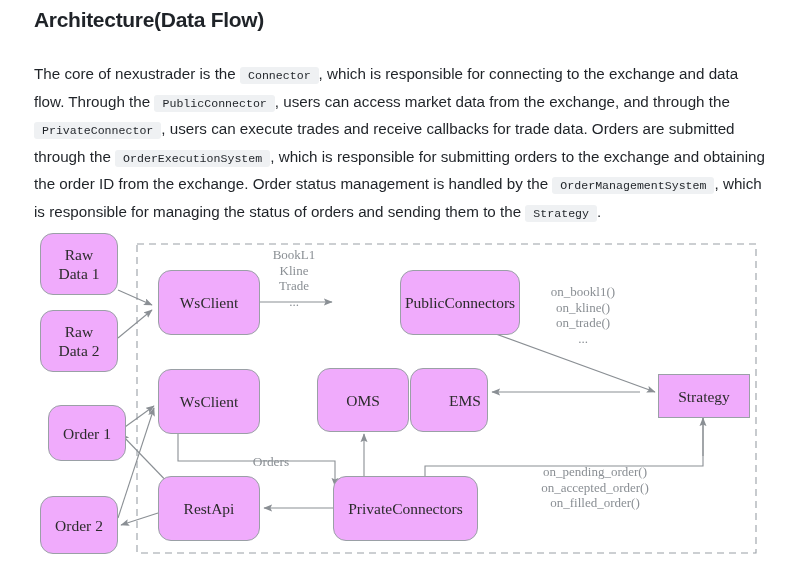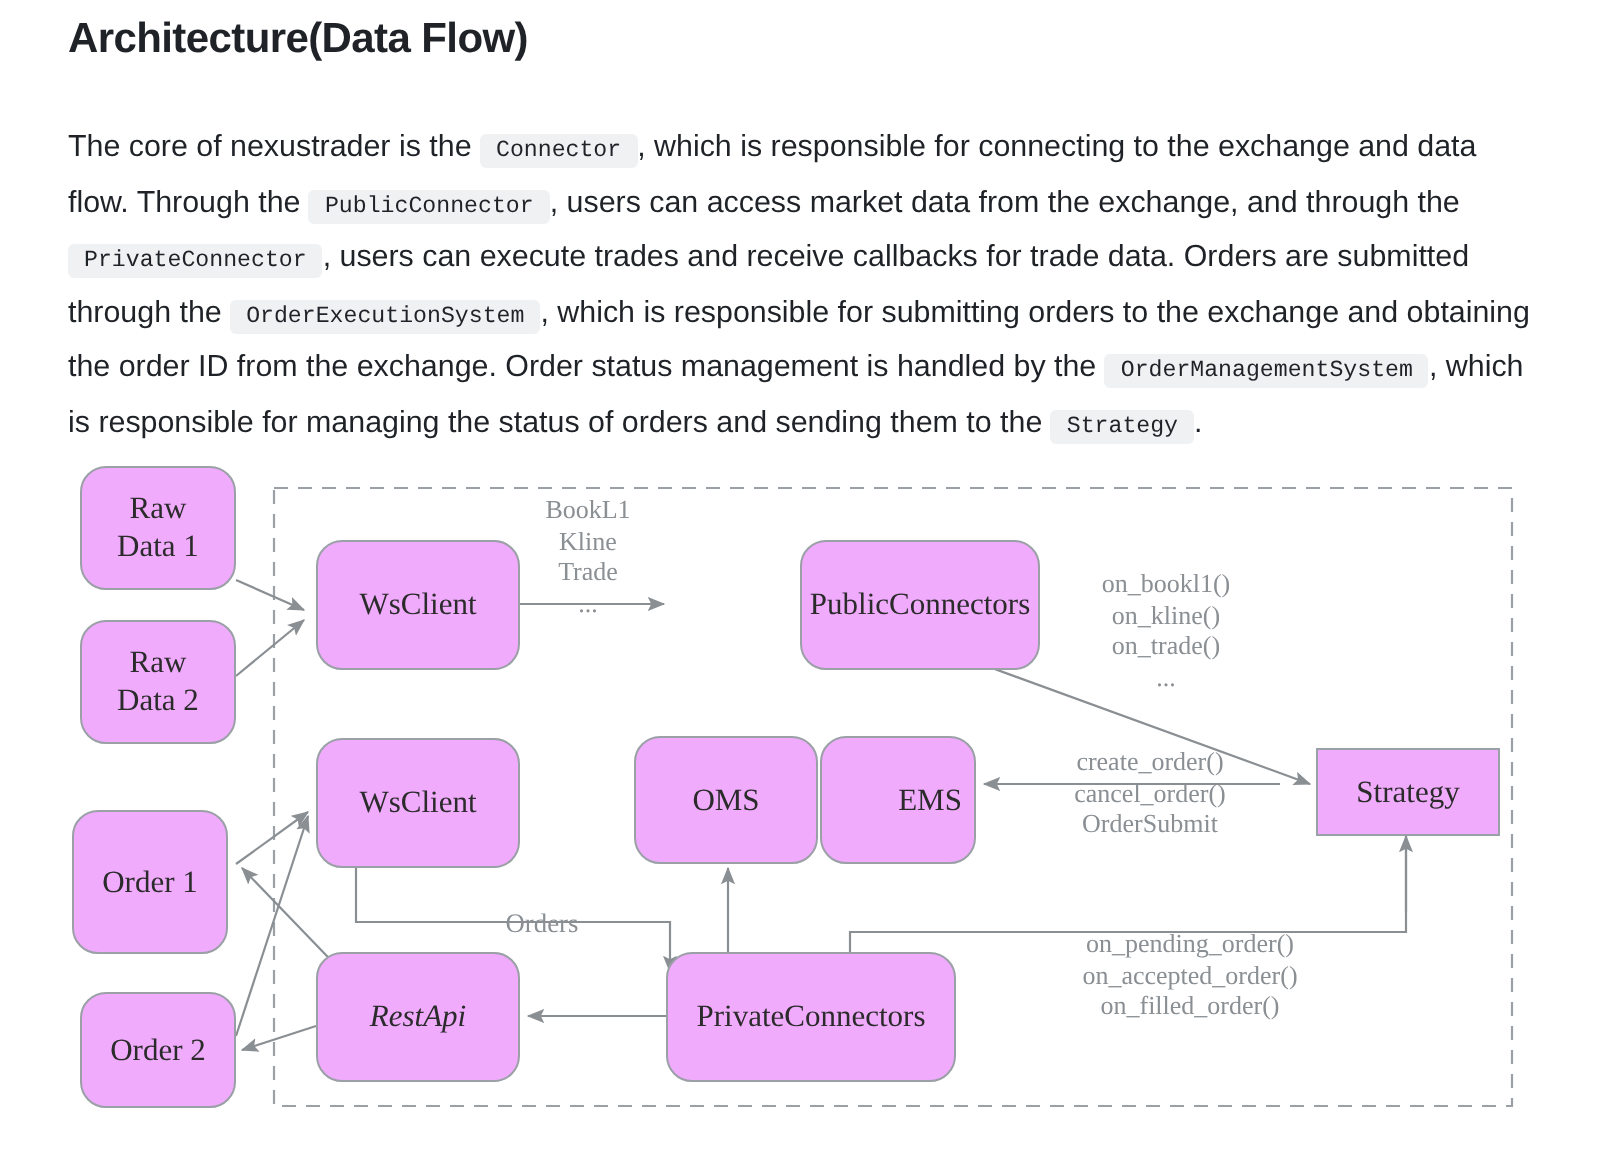--- a/index.html
+++ b/index.html
@@ -159,37 +159,37 @@
     <div class="node" style="left:40px; top:15px; width:78px; height:62px;">
       <span style="white-space:pre-line">Raw
 Data 1</span>
     </div>
 
     <div class="node" style="left:40px; top:92px; width:78px; height:62px;">
       <span style="white-space:pre-line">Raw
 Data 2</span>
     </div>
 
-    <div class="node" style="left:36px; top:187px; width:78px; height:72px;align-items:center;">
+    <div class="node" style="left:48px; top:187px; width:78px; height:56px;align-items:center;">
       <span>Order 1</span>
     </div>
 
     <div class="node" style="left:40px; top:278px; width:78px; height:58px;">
       <span>Order 2</span>
     </div>
 
     <div class="node" style="left:158px; top:52px; width:102px; height:65px;">
       <span>WsClient</span>
     </div>
 
     <div class="node" style="left:158px; top:151px; width:102px; height:65px;">
       <span>WsClient</span>
     </div>
 
-    <div class="node" style="left:158px; top:258px; width:102px; height:65px;font-style:italic;">
+    <div class="node" style="left:158px; top:258px; width:102px; height:65px;">
       <span>RestApi</span>
     </div>
 
     <div class="node" style="left:352px; top:52px; width:120px; height:65px;margin-left:48px;">
       <span>PublicConnectors</span>
     </div>
 
     <div class="node" style="left:333px; top:258px; width:145px; height:65px;">
       <span>PrivateConnectors</span>
     </div>
@@ -209,23 +209,20 @@
     <div class="edge-label" style="left: 258px; top: 29px; width: 72px; white-space: pre-line;">BookL1
 Kline
 Trade
 ...</div>
 
     <div class="edge-label" style="left: 518px; top: 66px; width: 130px; white-space: pre-line;">on_bookl1()
 on_kline()
 on_trade()
 ...</div>
 
-    <div class="edge-label" style="left: 510px; top: 155px; width: 130px; white-space: pre-line;">create_order()
-cancel_order()
-OrderSubmit</div>
 
     <div class="edge-label big" style="left:234px; top:236px; width:74px;">Orders</div>
 
     <div class="edge-label" style="left: 505px; top: 246px; width: 180px; white-space: pre-line;">on_pending_order()
 on_accepted_order()
 on_filled_order()</div>
 
   </div>
 </div>
 

